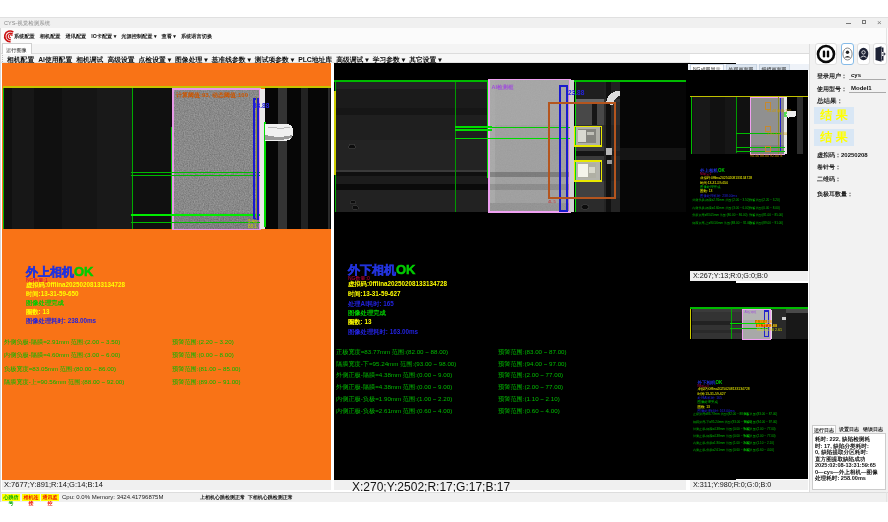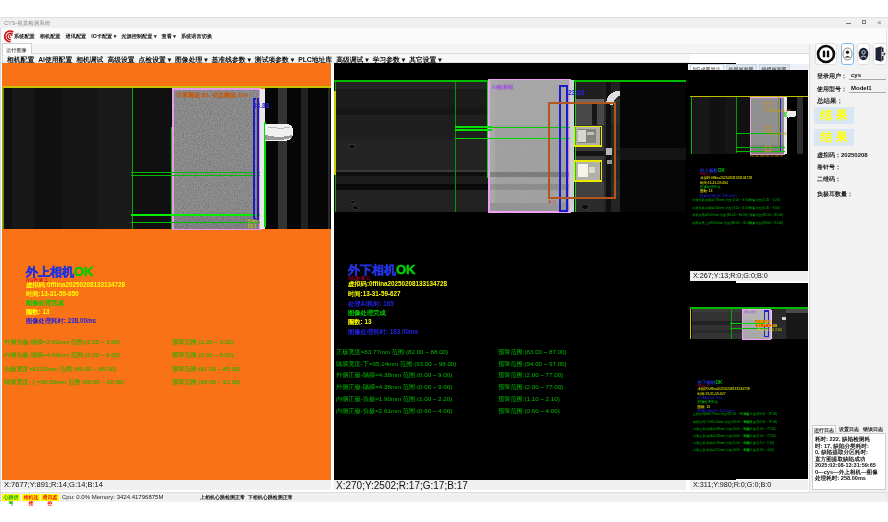--- a/index.html
+++ b/index.html
@@ -308,21 +308,21 @@
   <text x="3" y="160.6">内侧正极-负极=1.90mm 范围:(1.00 ~ 2.20)</text>
         <text x="53.5" y="160.6">预警范围:(1.10 ~ 2.10)</text>
   <text x="3" y="167.5">内侧正极-负极=2.61mm 范围:(0.60 ~ 4.00)</text>
         <text x="53.5" y="167.5">预警范围:(0.60 ~ 4.00)</text>
  </g>
 </svg>
 </div>
 <div class="abs" style="left:690px;top:480px;width:118px;height:10px;background:#f0f0f0;font-size:7.2px;color:#111;padding-left:3px">X:311;Y:980;R:0;G:0;B:0</div>
 
 <div class="abs" style="left:2px;top:480px;width:329px;height:10px;background:#f0f0f0;font-size:7.5px;color:#111;padding-left:2px">X:7677;Y:891;R:14;G:14;B:14</div>
-<div class="abs" style="left:334px;top:480px;width:352px;height:10px;background:#f0f0f0;font-size:10px;color:#111;padding-left:2px">X:270;Y:2502;R:17;G:17;B:17</div>
+<div class="abs" style="left:334px;top:480px;width:352px;height:10px;background:#f0f0f0;font-size:12px;color:#111;padding-left:18px">X:270;Y:2502;R:17;G:17;B:17</div>
 
 <div class="abs" style="left:0;top:492px;width:888px;height:10px;background:#f0f0f0;border-top:1px solid #ddd"></div>
 <div class="abs" style="left:2px;top:494px;width:18px;height:7px;background:#ffff00;color:#00aa00;font-size:5px;font-weight:bold;text-align:center">心跳信号</div>
 <div class="abs" style="left:22px;top:494px;width:18px;height:7px;background:#ffff00;color:#ee1100;font-size:5px;font-weight:bold;text-align:center">相机连接</div>
 <div class="abs" style="left:41px;top:494px;width:18px;height:7px;background:#ffff00;color:#ee1100;font-size:5px;font-weight:bold;text-align:center">通讯监控</div>
 <div class="abs" style="left:62px;top:494px;font-size:6px;color:#222">Cpu: 0.0% Memory: 3424.41796875M</div>
 <div class="abs" style="left:200px;top:494px;font-size:5px;color:#111;font-weight:bold">上相机心跳检测正常&nbsp;&nbsp;下相机心跳检测正常</div>
 
 <div class="abs" style="left:0;top:28px;width:1px;height:474px;background:#d8d8d8"></div>
 <div class="abs" style="left:886px;top:28px;width:1px;height:474px;background:#e4e4e4"></div>

